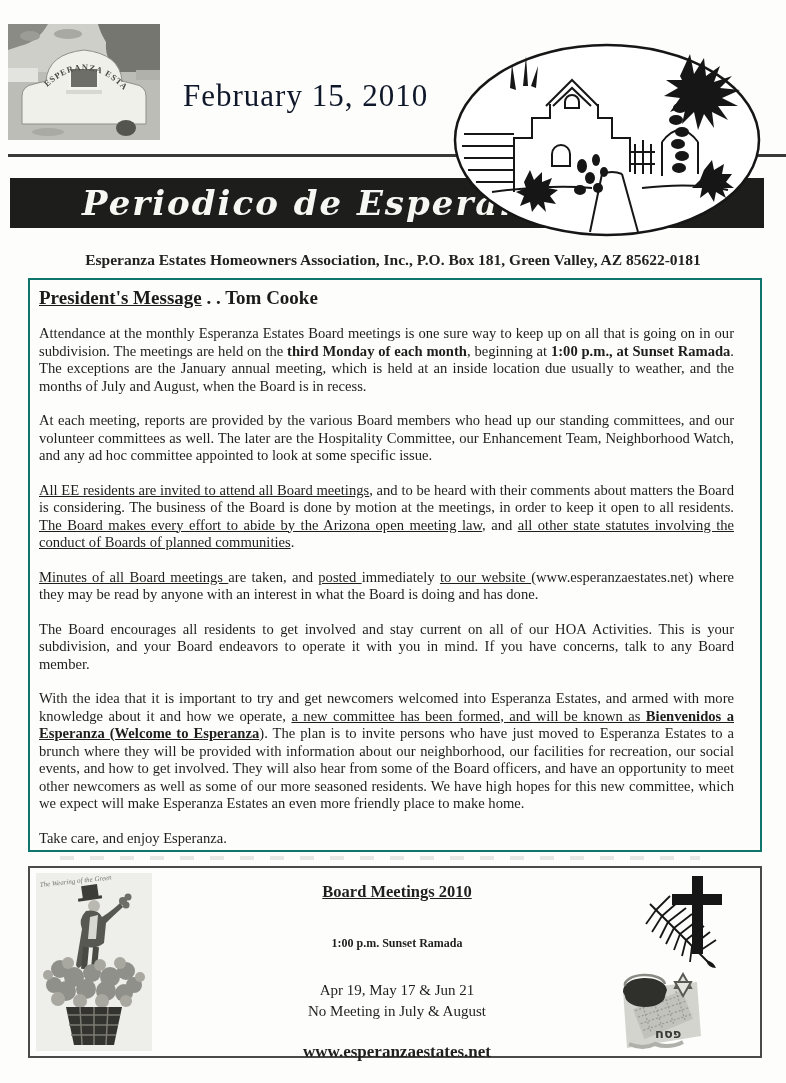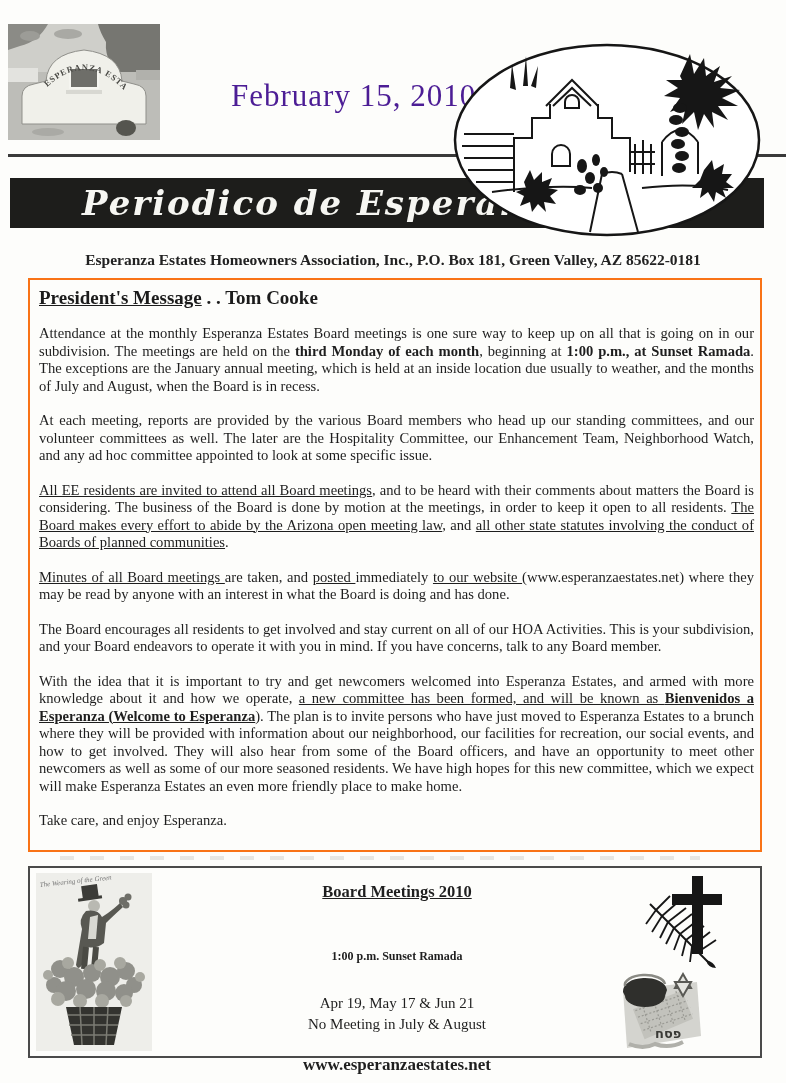--- a/index.html
+++ b/index.html
@@ -3,58 +3,58 @@
 <meta charset="utf-8">
 <style>
   html,body{margin:0;padding:0;background:#e8e8e8;}
   .page{
     position:relative;width:786px;height:1083px;margin:0 auto;
     background:#fdfdfb;overflow:hidden;
     font-family:"Liberation Serif", serif;color:#1e1e1e;
   }
   
   .photo{position:absolute;left:8px;top:24px;width:152px;height:116px;}
-  .date{position:absolute;left:183px;top:78px;font-size:31px;color:#4c1d95;letter-spacing:1px;margin-left:48px;}
+  .date{position:absolute;left:183px;top:78px;font-size:31px;color:#0f172a;letter-spacing:1px;}
   .rule{position:absolute;left:8px;right:0;top:154px;height:3px;background:#3a3a3a;z-index:1;}
   .banner{
     position:absolute;left:10px;top:178px;width:754px;height:50px;background:#1d1d1b;z-index:2;
     display:flex;align-items:center;
   }
   .banner-text{
     margin-left:72px;color:#f6f6f2;font-size:34px;font-weight:bold;font-style:italic;
     font-family:"DejaVu Serif", serif;letter-spacing:2px;white-space:nowrap;
   }
   .mission{position:absolute;left:452px;top:42px;width:310px;height:196px;z-index:3;}
   .address{
     position:absolute;left:0;top:251px;width:786px;text-align:center;
     font-weight:bold;font-size:15.5px;color:#222;
   }
   
   .msgbox{
     position:absolute;left:28px;top:278px;width:734px;height:574px;
-    border:2px solid #f97316;box-sizing:border-box;padding:7px 6px 0 9px;background:#fdfdfb;
+    border:2px solid #0f766e;box-sizing:border-box;padding:7px 26px 0 9px;background:#fdfdfb;
   }
   .msg-heading{font-size:19px;font-weight:bold;margin:0 0 16px 0;color:#1b1b1b;}
   .msg-heading .u{text-decoration:underline;}
   .msgbox p{
     margin:16px 0 17px 0;font-size:14.6px;line-height:17.5px;text-align:justify;color:#1e1e1e;
   }
   .b{font-weight:bold;} .u{text-decoration:underline;}
   
   .meetbox{
     position:absolute;left:28px;top:866px;width:734px;height:192px;
     border:2px solid #4a4a4a;box-sizing:border-box;background:#fdfdfb;
   }
   .clover{position:absolute;left:6px;top:5px;width:116px;height:178px;}
   .crosspalm{position:absolute;right:28px;top:4px;width:96px;height:100px;}
   .passover{position:absolute;right:55px;top:96px;width:92px;height:88px;}
   .meet-center{
     position:absolute;left:167px;top:14px;width:400px;text-align:center;color:#1f1f1f;
   }
-  .meet-title{font-size:16.5px;font-weight:bold;text-decoration:underline;margin-bottom:43px;}
+  .meet-title{font-size:16.5px;font-weight:bold;text-decoration:underline;margin-bottom:30px;}
   .meet-line-bold{font-size:12px;font-weight:bold;line-height:22px;}
   .meet-line{font-size:15px;line-height:21px;}
   .meet-gap-sm{height:26px;} .meet-gap-xs{height:20px;}
   .meet-site{font-size:17px;font-weight:bold;}
   .scan-smudge{position:absolute;left:60px;top:856px;width:640px;height:4px;
     background:repeating-linear-gradient(90deg,#d8d8d4 0 14px,transparent 14px 30px);opacity:.6;}
 </style>
 </head>
 <body>
 

